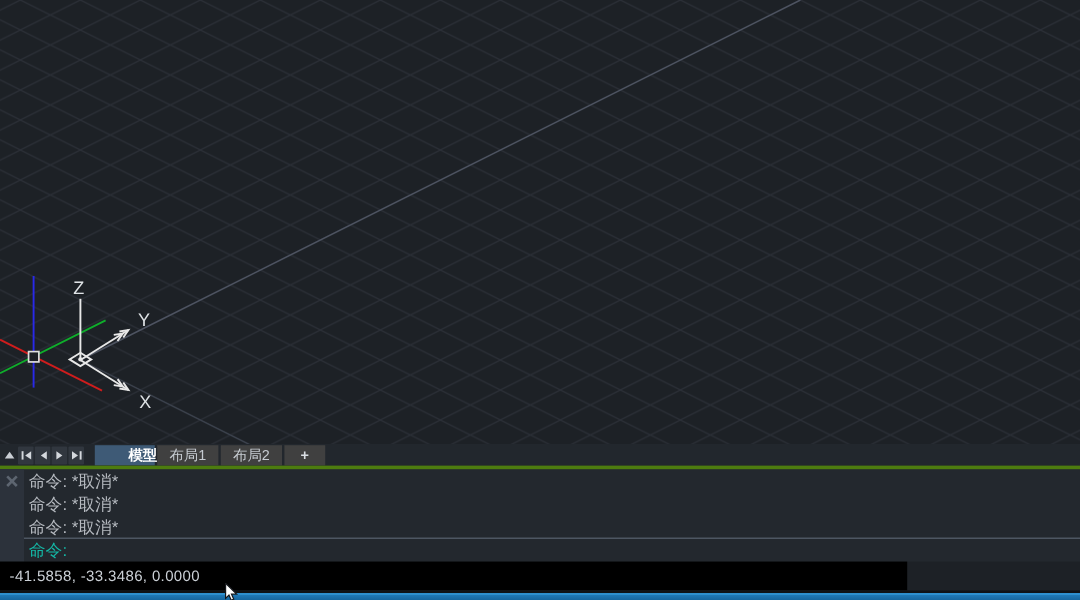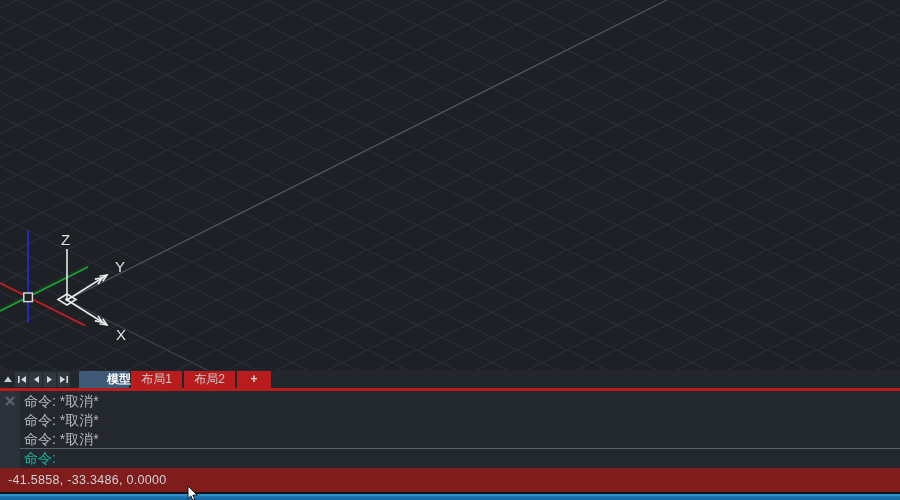--- a/index.html
+++ b/index.html
@@ -16,45 +16,45 @@
     position:absolute;left:0;top:370px;width:900px;height:18px;
     background:#22272d;display:flex;align-items:center;box-sizing:border-box;
   }
   .scrollup{width:12px;height:14px;margin-left:2px;display:flex;align-items:center;justify-content:center;}
   .navbtn{
     width:13px;height:15px;margin-left:1px;background:#31373f;border:none;padding:0;
     display:flex;align-items:center;justify-content:center;border-radius:1px;
   }
   .tab{
     height:17px;display:flex;align-items:center;justify-content:center;
-    font-size:12px;color:#c6cbd1;background:#b91c1c;margin-left:2px;box-sizing:border-box;
+    font-size:12px;color:#c6cbd1;background:#404040;margin-left:2px;box-sizing:border-box;
     white-space:nowrap;
   }
   .tab.model{width:50px;margin-left:9px;padding-left:30px;}
   .tab.l1,.tab.l2{width:51px;}
   .tab.plus{width:34px;font-weight:bold;color:#d9dde2;}
   .tab.active{background:#3e5a76;color:#ffffff;font-weight:bold;}
   
   .cmdarea{
     position:absolute;left:0;top:388px;width:900px;height:80px;
-    background:#23282e;border-top:3px solid #b91c1c;box-sizing:border-box;
+    background:#23282e;border-top:3px solid #4d7c0f;box-sizing:border-box;
   }
   .cmd-gutter{
     position:absolute;left:0;top:0;width:20px;height:77px;background:#2c323b;
   }
   .cmd-close{position:absolute;left:4px;top:4px;width:12px;height:12px;background:none;border:none;padding:0;}
   .cmd-history{position:absolute;left:24px;top:1px;right:0;}
   .cmd-line{height:19px;line-height:19px;font-size:14px;color:#b6bac0;white-space:pre;}
   .cmd-sep{position:absolute;left:20px;right:0;top:57px;height:0;border-top:1px solid #59636f;}
   .cmd-prompt{
     position:absolute;left:24px;top:58px;height:19px;line-height:19px;
     font-size:14px;color:#14b8a6;white-space:pre;
   }
   
-  .statusbar{position:absolute;left:0;top:468px;width:900px;height:24px;background:#7f1d1d;}
+  .statusbar{position:absolute;left:0;top:468px;width:756px;height:24px;background:#000000;}
   .coords{
     position:absolute;left:8px;top:0;height:24px;line-height:25px;
     font-size:12.5px;color:#ccd1d7;letter-spacing:.3px;background:none;border:none;padding:0;
   }
   .bottomstrip{
     position:absolute;left:0;top:492px;width:900px;height:8px;
     background:linear-gradient(#0f1216 0,#0f1216 2px,#2e8fce 2px,#2e8fce 4px,#1f78b6 4px,#17669e 8px);
   }
   .cursor{position:absolute;left:187px;top:486px;z-index:20;pointer-events:none;}
 </style>

